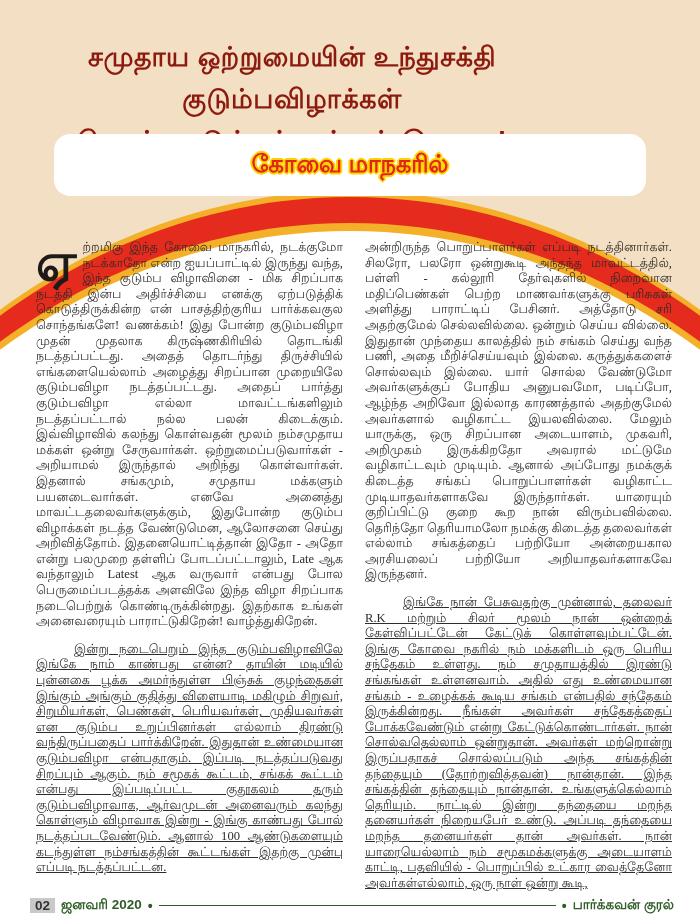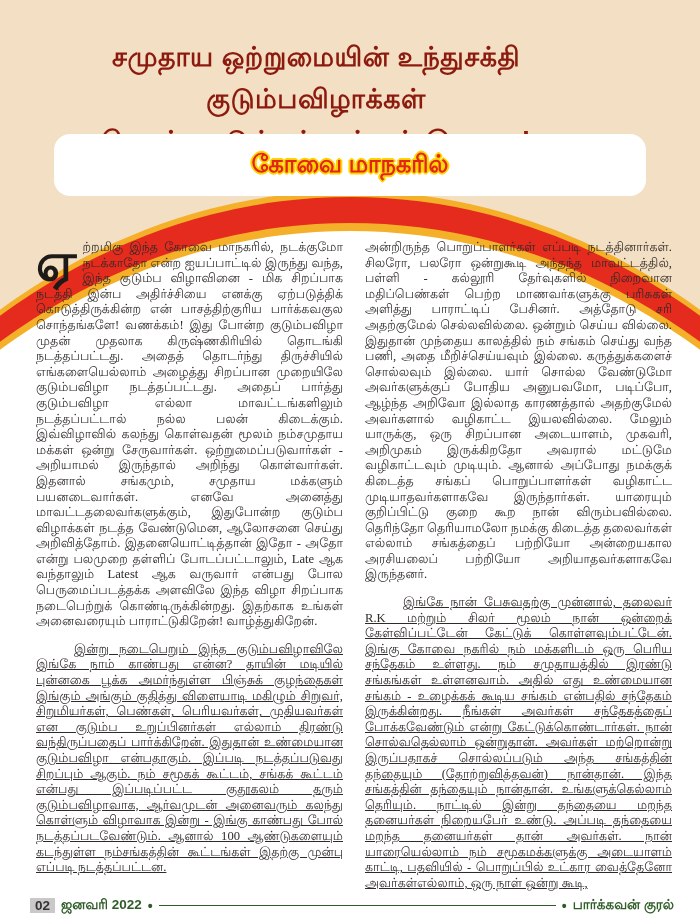--- a/index.html
+++ b/index.html
@@ -6,21 +6,21 @@
   body{
     width:700px;height:924px;position:relative;overflow:hidden;
     background:#f3dfc3;
     font-family:"Liberation Serif","DejaVu Serif",serif;
   }
   
   .headline{
     position:absolute;top:36px;left:0;width:584px;z-index:4;
     text-align:center;color:#8c1a0e;font-weight:bold;
     font-family:"Liberation Sans","DejaVu Sans",sans-serif;
-    line-height:42px;font-size:27px;letter-spacing:.5px;padding-left:24px;
+    line-height:42px;font-size:27px;letter-spacing:.5px;
   }
   .subtitle-banner{
     position:absolute;left:54px;top:134px;width:592px;height:62px;z-index:4;
     background:#ffffff;border-radius:16px;
     display:flex;align-items:center;justify-content:center;gap:10px;
   }
   .subtitle-banner .st{
     color:#e1251b;font-weight:bold;font-size:24px;
     font-family:"Liberation Sans","DejaVu Sans",sans-serif;
     text-shadow:-2px 0 #ffd400,2px 0 #ffd400,0 -2px #ffd400,0 2px #ffd400,
@@ -85,18 +85,18 @@
     <p class="indent">இன்று நடைபெறும் இந்த குடும்பவிழாவிலே இங்கே நாம் காண்பது என்ன? தாயின் மடியில் புன்னகை பூக்க அமர்ந்துள்ள பிஞ்சுக் குழந்தைகள் இங்கும் அங்கும் குதித்து விளையாடி மகிழும் சிறுவர், சிறுமியர்கள், பெண்கள், பெரியவர்கள், முதியவர்கள் என குடும்ப உறுப்பினர்கள் எல்லாம் திரண்டு வந்திருப்பதைப் பார்க்கிறேன். இதுதான் உண்மையான குடும்பவிழா என்பதாகும். இப்படி நடத்தப்படுவது சிறப்பும் ஆகும். நம் சமூகக் கூட்டம், சங்கக் கூட்டம் என்பது இப்படிப்பட்ட குதூகலம் தரும் குடும்பவிழாவாக, ஆர்வமுடன் அனைவரும் கலந்து கொள்ளும் விழாவாக இன்று - இங்கு காண்பது போல் நடத்தப்படவேண்டும். ஆனால் 100 ஆண்டுகளையும் கடந்துள்ள நம்சங்கத்தின் கூட்டங்கள் இதற்கு முன்பு எப்படி நடத்தப்பட்டன.</p>
   </div>
   <div class="col">
     <p>அன்றிருந்த பொறுப்பாளர்கள் எப்படி நடத்தினார்கள். சிலரோ, பலரோ ஒன்றுகூடி அந்தந்த மாவட்டத்தில், பள்ளி - கல்லூரி தேர்வுகளில் நிறைவான மதிப்பெண்கள் பெற்ற மாணவர்களுக்கு பரிசுகள் அளித்து பாராட்டிப் பேசினர். அத்தோடு சரி அதற்குமேல் செல்லவில்லை. ஒன்றும் செய்ய வில்லை. இதுதான் முந்தைய காலத்தில் நம் சங்கம் செய்து வந்த பணி, அதை மீறிச்செய்யவும் இல்லை. கருத்துக்களைச் சொல்லவும் இல்லை. யார் சொல்ல வேண்டுமோ அவர்களுக்குப் போதிய அனுபவமோ, படிப்போ, ஆழ்ந்த அறிவோ இல்லாத காரணத்தால் அதற்குமேல் அவர்களால் வழிகாட்ட இயலவில்லை. மேலும் யாருக்கு, ஒரு சிறப்பான அடையாளம், முகவரி, அறிமுகம் இருக்கிறதோ அவரால் மட்டுமே வழிகாட்டவும் முடியும். ஆனால் அப்போது நமக்குக் கிடைத்த சங்கப் பொறுப்பாளர்கள் வழிகாட்ட முடியாதவர்களாகவே இருந்தார்கள். யாரையும் குறிப்பிட்டு குறை கூற நான் விரும்பவில்லை. தெரிந்தோ தெரியாமலோ நமக்கு கிடைத்த தலைவர்கள் எல்லாம் சங்கத்தைப் பற்றியோ அன்றையகால அரசியலைப் பற்றியோ அறியாதவர்களாகவே இருந்தனர்.</p>
     <p class="indent">இங்கே நான் பேசுவதற்கு முன்னால், தலைவர் R.K மற்றும் சிலர் மூலம் நான் ஒன்றைக் கேள்விப்பட்டேன் கேட்டுக் கொள்ளவும்பட்டேன். இங்கு கோவை நகரில் நம் மக்களிடம் ஒரு பெரிய சந்தேகம் உள்ளது. நம் சமுதாயத்தில் இரண்டு சங்கங்கள் உள்ளனவாம். அதில் எது உண்மையான சங்கம் - உழைக்கக் கூடிய சங்கம் என்பதில் சந்தேகம் இருக்கின்றது. நீங்கள் அவர்கள் சந்தேகத்தைப் போக்கவேண்டும் என்று கேட்டுக்கொண்டார்கள். நான் சொல்வதெல்லாம் ஒன்றுதான். அவர்கள் மற்றொன்று இருப்பதாகச் சொல்லப்படும் அந்த சங்கத்தின் தந்தையும் (தோற்றுவித்தவன்) நான்தான். இந்த சங்கத்தின் தந்தையும் நான்தான். உங்களுக்கெல்லாம் தெரியும். நாட்டில் இன்று தந்தையை மறந்த தனையர்கள் நிறையபேர் உண்டு. அப்படி தந்தையை மறந்த தனையர்கள் தான் அவர்கள். நான் யாரையெல்லாம் நம் சமூகமக்களுக்கு அடையாளம் காட்டி, பதவியில் - பொறுப்பில் உட்கார வைத்தேனோ அவர்கள்எல்லாம், ஒரு நாள் ஒன்று கூடி,</p>
   </div>
 </div>
 
 <div class="footer">
   <span class="pagenum">02</span>
-  <span>ஜனவரி 2022</span>
+  <span>ஜனவரி 2020</span>
   <span class="bullet">•</span>
   <span class="rule"></span>
   <span class="bullet">•</span>
   <span>பார்க்கவன் குரல்</span>
 </div>
 
 </body></html>

